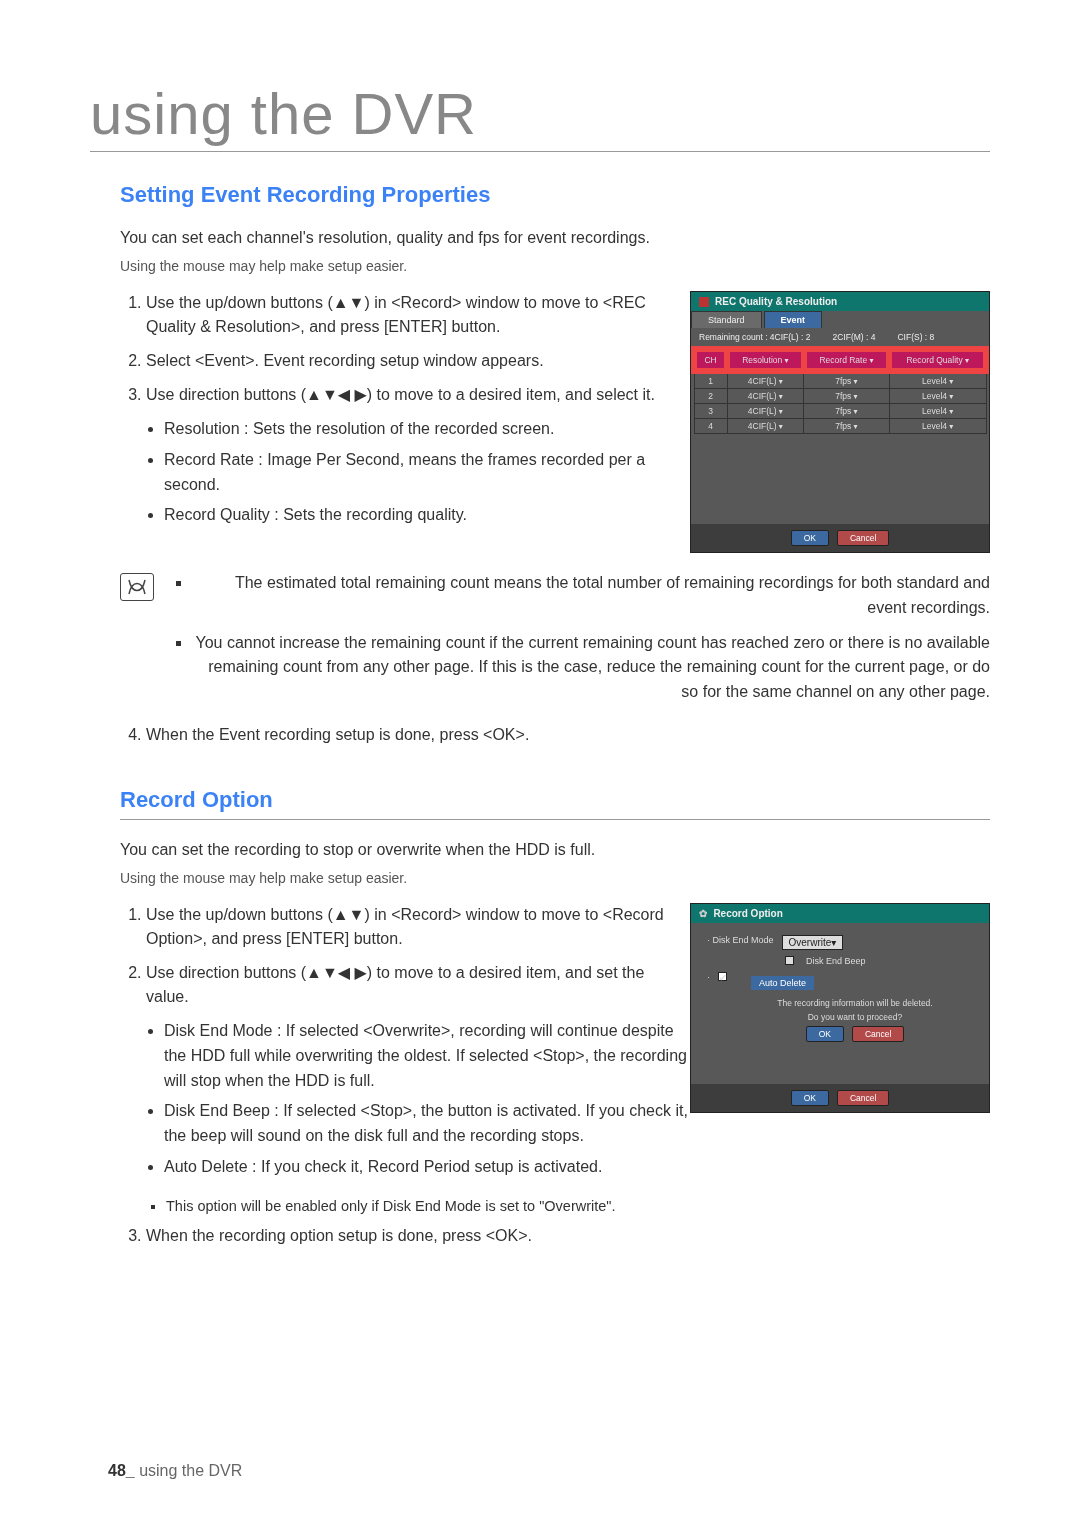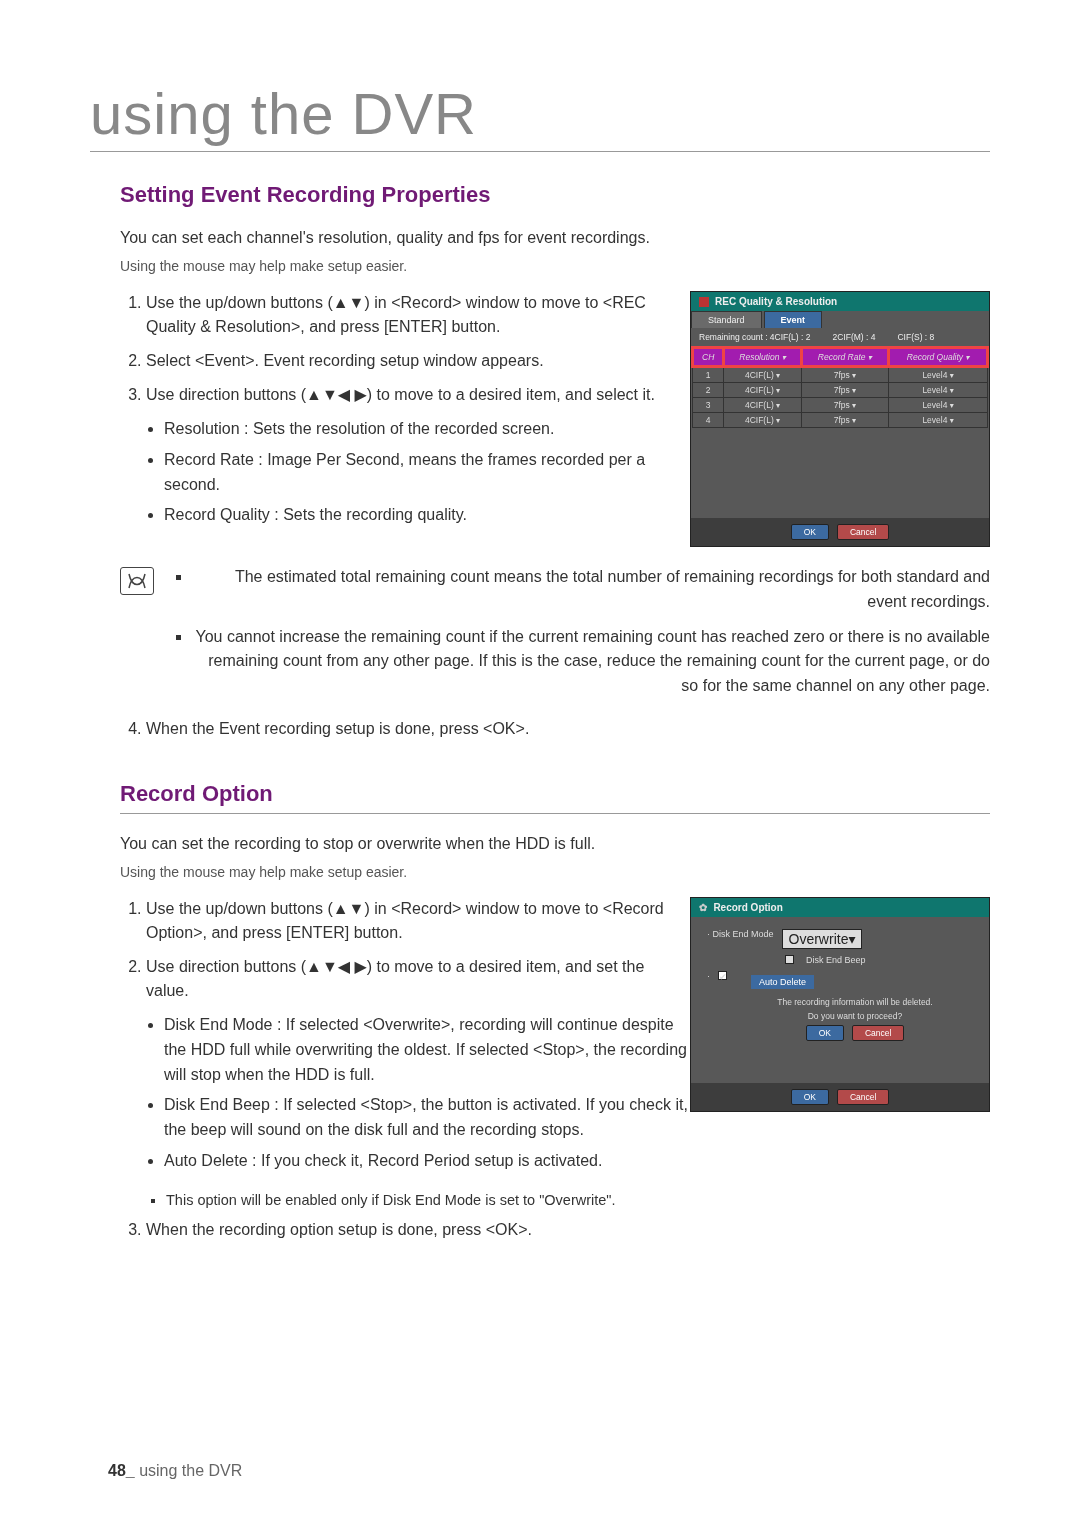--- a/index.html
+++ b/index.html
@@ -18,21 +18,21 @@
     color: #888;
     letter-spacing: 1px;
     border-bottom: 1px solid #999;
     padding-bottom: 4px;
     margin-bottom: 30px;
     font-family: "Helvetica Neue", Arial, sans-serif;
   }
   .section-h2 {
     font-size: 22px;
     font-weight: 600;
-    color: #701a75;
+    color: #3b82f6;
     margin: 10px 0 18px 30px;
   }
   .section-h2.record-option {
     border-bottom: 1px solid #999;
     padding-bottom: 6px;
     margin-right: 0;
     margin-left: 30px;
     margin-top: 40px;
   }
   .intro {
@@ -139,26 +139,25 @@
     background: #585858;
     align-items: center;
   }
   table.rec {
     width: 100%;
     border-collapse: collapse;
     font-size: 8.5px;
     background: #585858;
   }
   table.rec th {
-    background: #a21caf;
+    background: #be185d;
     color: #ddd;
     padding: 3px 4px;
-    border: 3px solid #ef4444;
+    border: 6px solid #ef4444;
     font-weight: 400;
-    font-style: italic;
   }
   table.rec th .dd::after, .dd-cell::after { content: " ▾"; font-size: 8px; }
   table.rec td {
     background: #585858;
     color: #ddd;
     padding: 2px 4px;
     border: 1px solid #333;
     text-align: center;
   }
   .empty-pad { height: 90px; background: #585858; }
@@ -174,21 +173,21 @@
     background: #3c6aa0;
     color: #fff;
     border-radius: 2px;
   }
   .pbtn.cancel { background: #b34a4a; }
   .gear-icon::before { content: "✿"; color: #ccc; font-size: 10px; }
   .ro-body { padding: 12px 16px 6px 16px; font-size: 9px; color: #ddd; background: #585858; }
   .ro-row { display: flex; align-items: flex-start; gap: 8px; margin-bottom: 6px; }
   .ro-select {
     border: 1px solid #222; background: #ddd; color:#222;
-    font-size: 14px; padding: 1px 6px; display: inline-flex; align-items:center;
+    font-size: 10px; padding: 1px 6px; display: inline-flex; align-items:center;
   }
   .ro-select::after { content: " ▾"; }
   .ro-check { width: 9px; height: 9px; border:1px solid #222; display:inline-block; background:#ddd; margin-right:4px; }
   .ro-sub {
     background: #3c6aa0; color: #fff; font-size: 9px;
     padding: 2px 8px; margin: 4px 0 2px 12px; display:inline-block;
   }
   .ro-dialog {
     margin: 6px 0 10px 30px;
     background: #585858;

